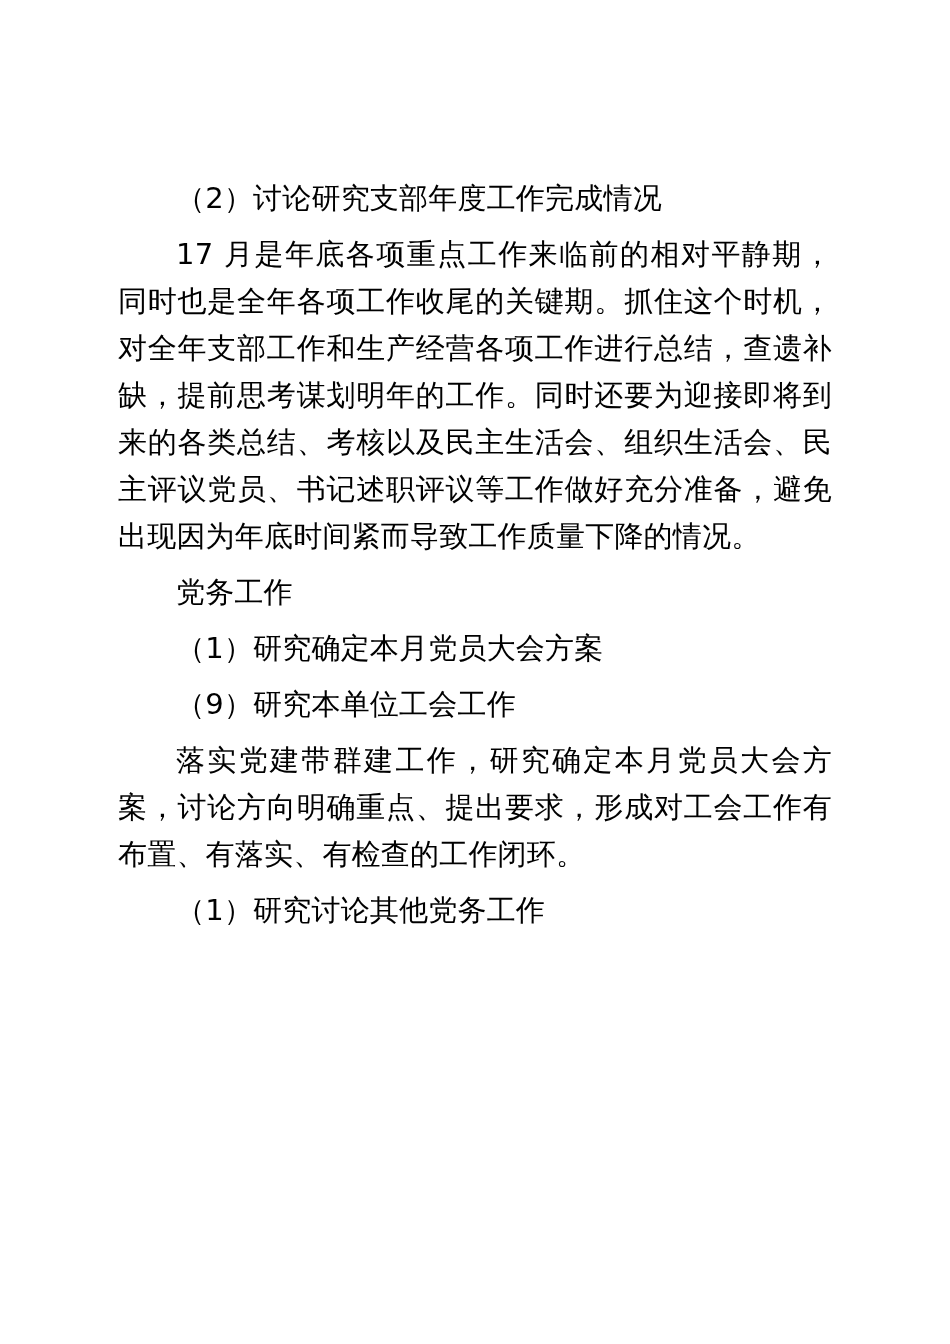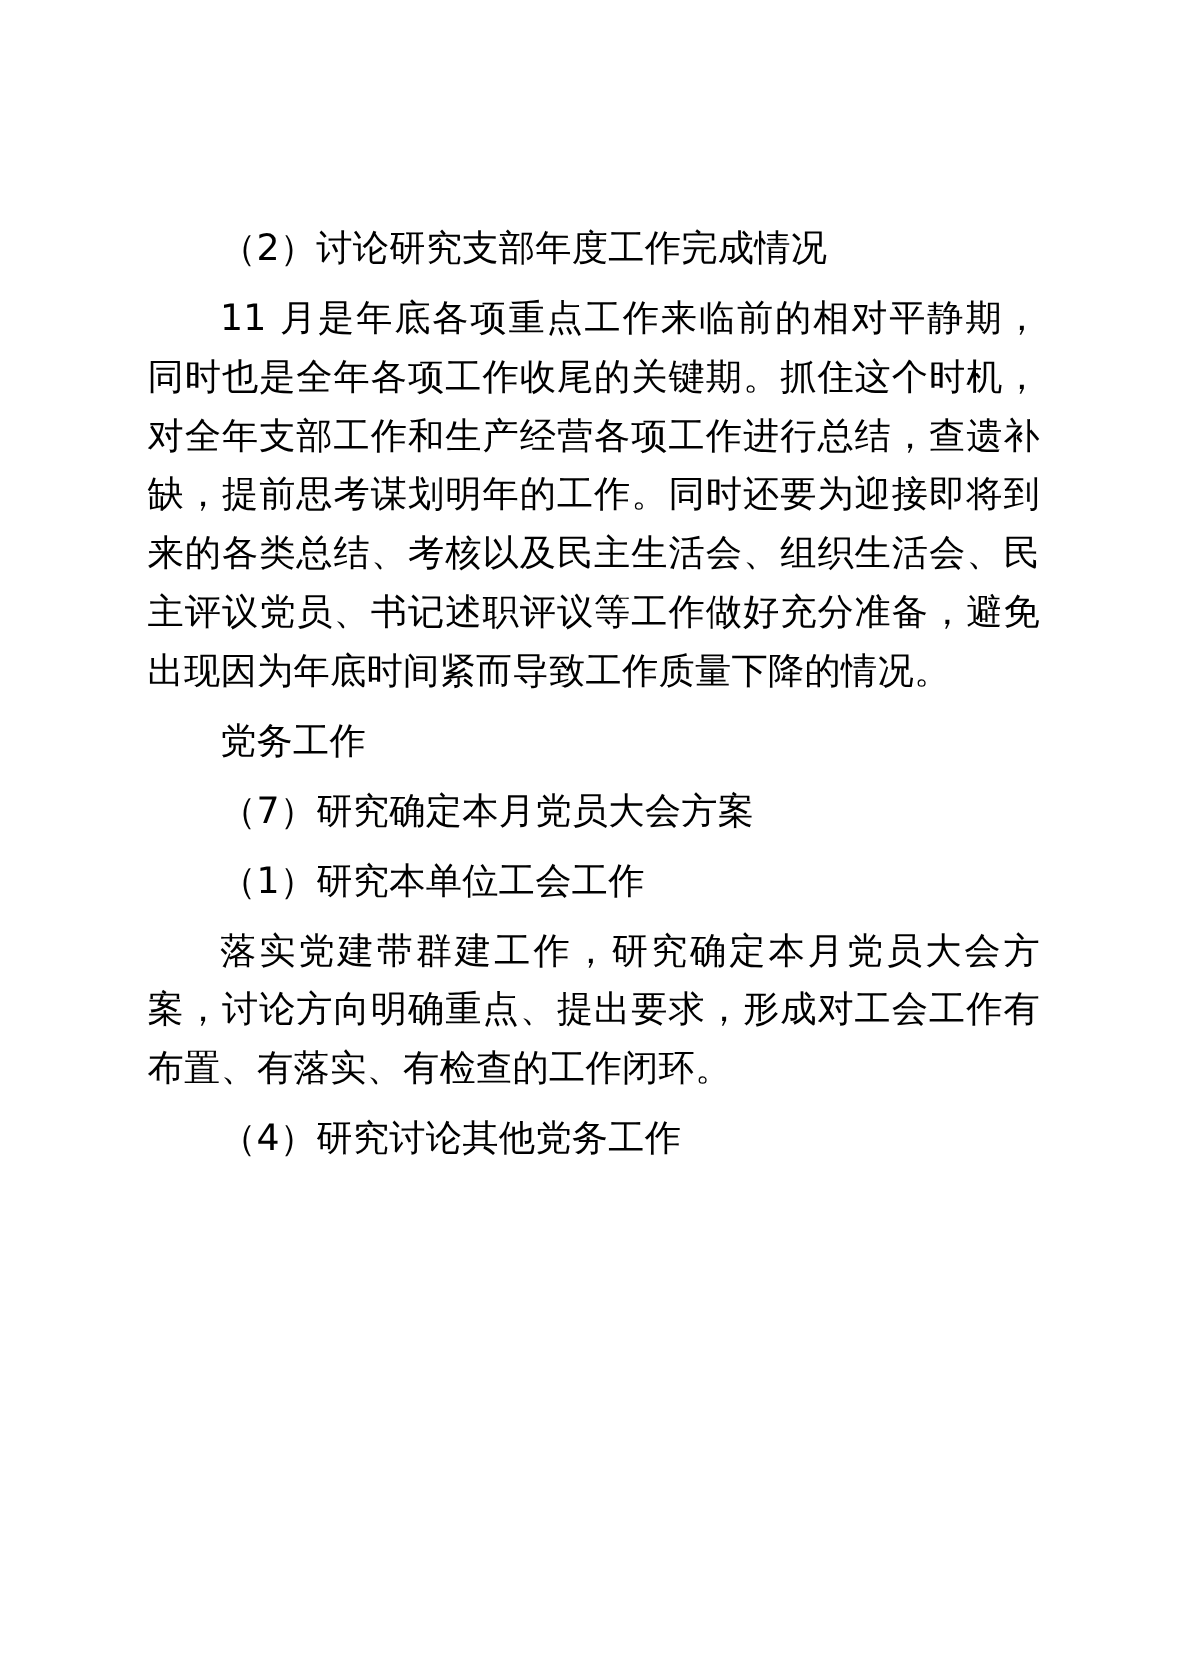--- a/index.html
+++ b/index.html
@@ -35,20 +35,20 @@
   .para:last-child {
     margin-bottom: 0;
   }
 </style>
 </head>
 <body>
 
 <div class="page">
   <div class="doc-body">
     <p class="para">（2）讨论研究支部年度工作完成情况</p>
-    <p class="para">11 月是年底各项重点工作来临前的相对平静期，同时也是全年各项工作收尾的关键期。抓住这个时机，对全年支部工作和生产经营各项工作进行总结，查遗补缺，提前思考谋划明年的工作。同时还要为迎接即将到来的各类总结、考核以及民主生活会、组织生活会、民主评议党员、书记述职评议等工作做好充分准备，避免出现因为年底时间紧而导致工作质量下降的情况。</p>
+    <p class="para">17 月是年底各项重点工作来临前的相对平静期，同时也是全年各项工作收尾的关键期。抓住这个时机，对全年支部工作和生产经营各项工作进行总结，查遗补缺，提前思考谋划明年的工作。同时还要为迎接即将到来的各类总结、考核以及民主生活会、组织生活会、民主评议党员、书记述职评议等工作做好充分准备，避免出现因为年底时间紧而导致工作质量下降的情况。</p>
     <p class="para">党务工作</p>
-    <p class="para">（7）研究确定本月党员大会方案</p>
-    <p class="para">（1）研究本单位工会工作</p>
+    <p class="para">（1）研究确定本月党员大会方案</p>
+    <p class="para">（9）研究本单位工会工作</p>
     <p class="para">落实党建带群建工作，研究确定本月党员大会方案，讨论方向明确重点、提出要求，形成对工会工作有布置、有落实、有检查的工作闭环。</p>
-    <p class="para">（4）研究讨论其他党务工作</p>
+    <p class="para">（1）研究讨论其他党务工作</p>
   </div>
 </div>
 
 </body></html>

